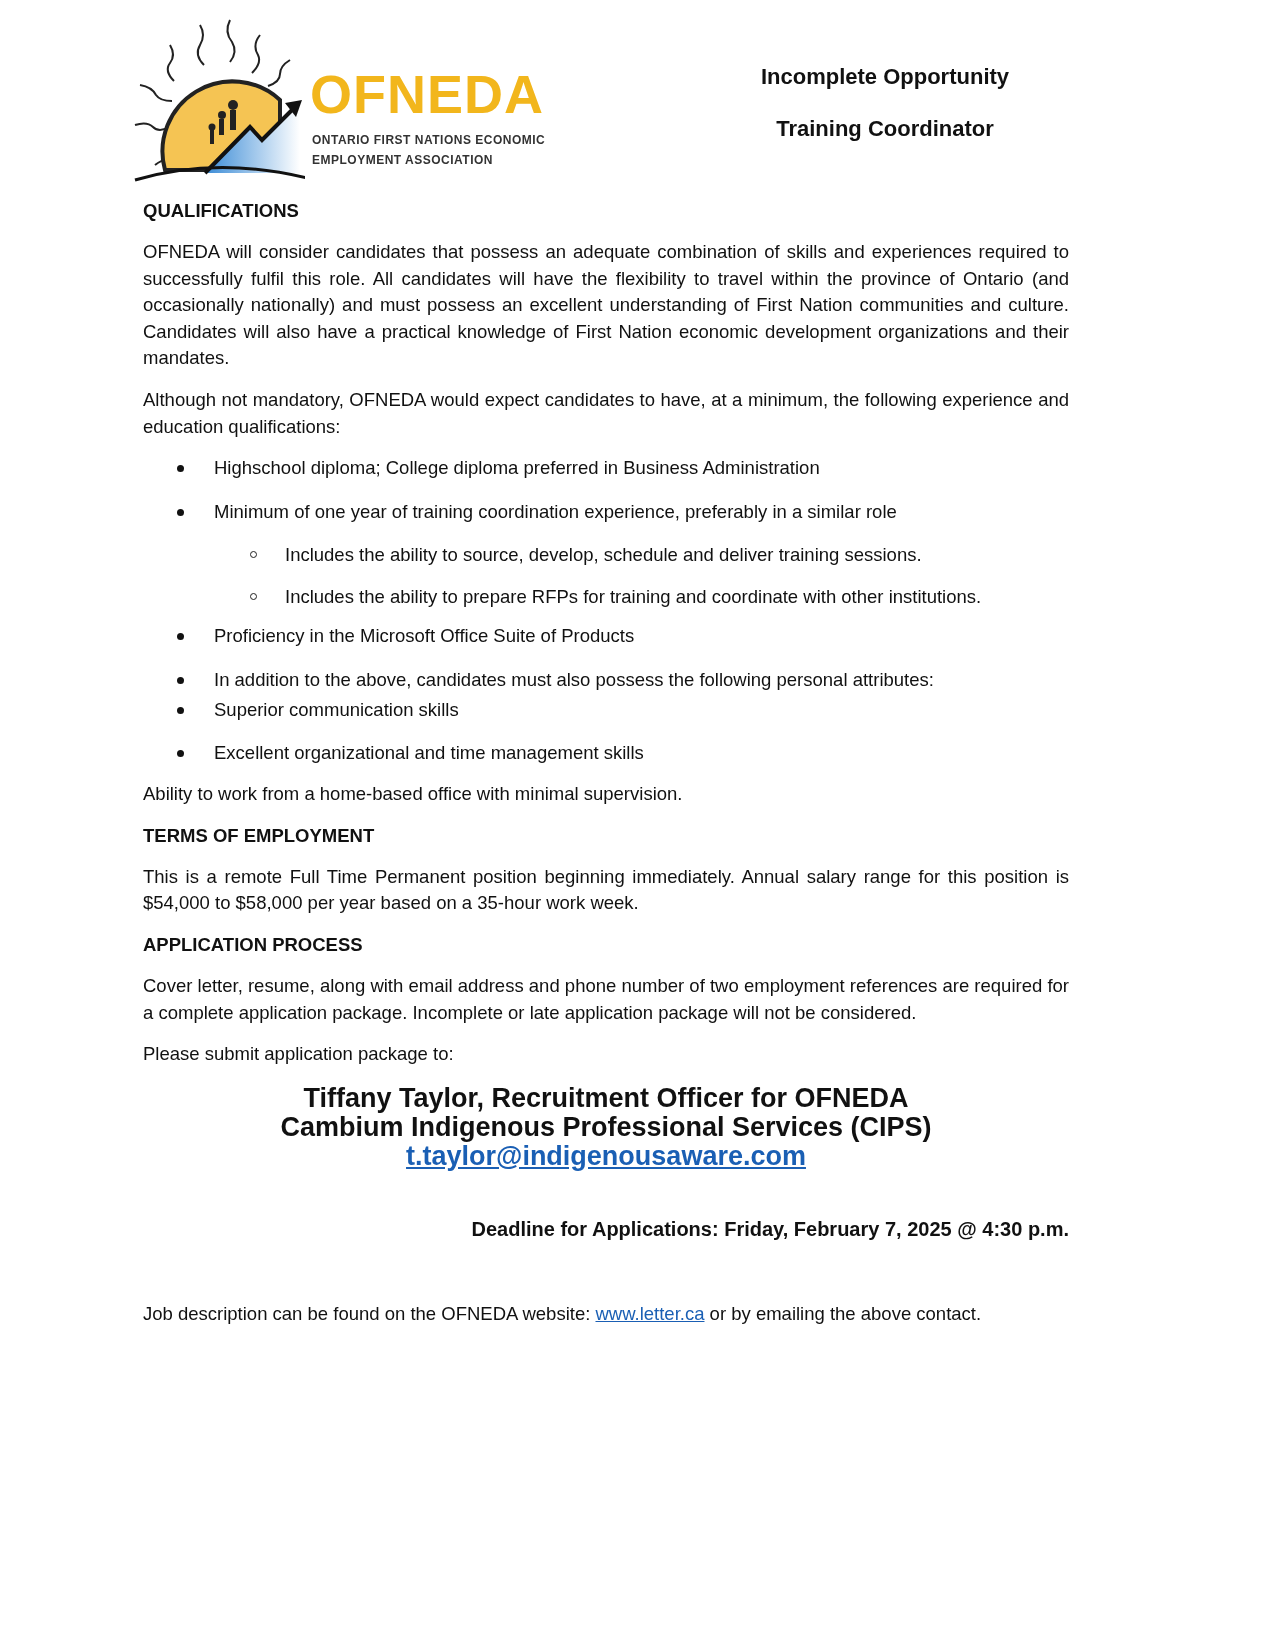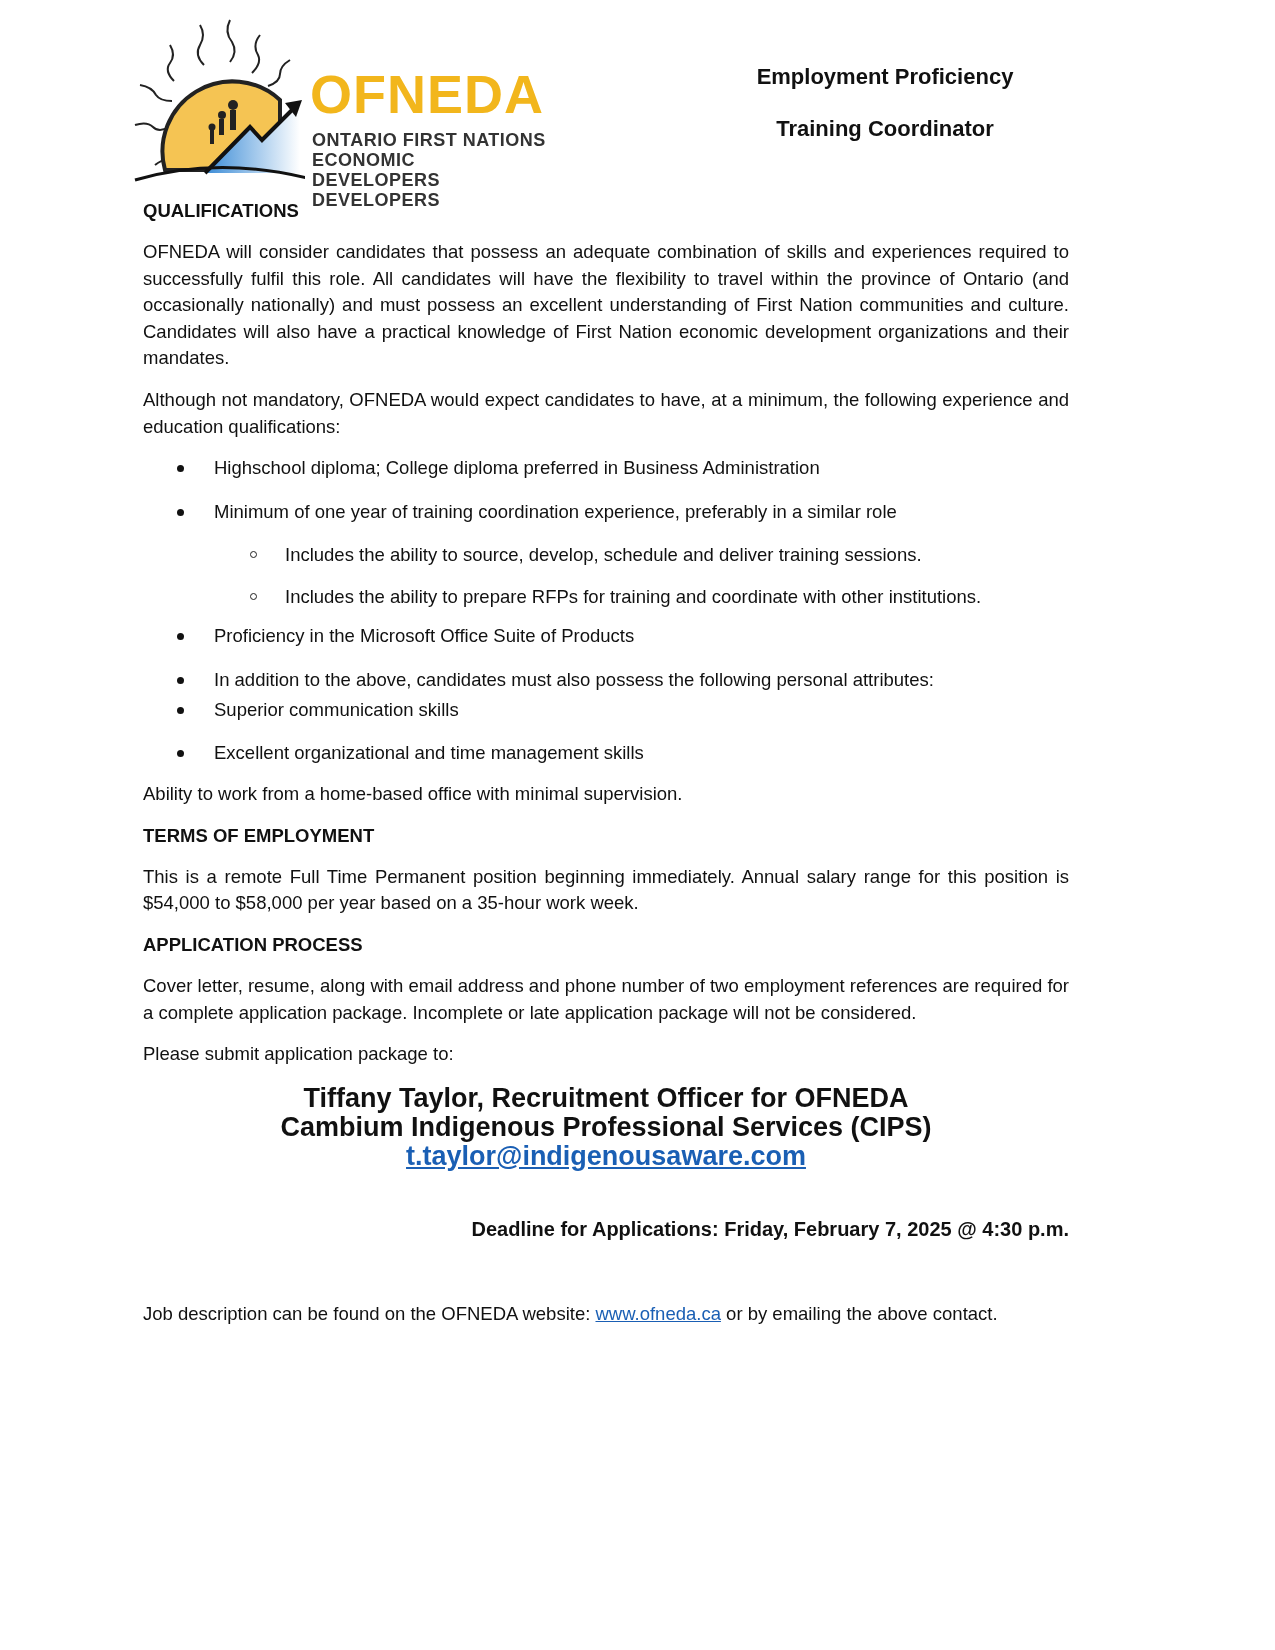--- a/index.html
+++ b/index.html
@@ -7,21 +7,21 @@
     width: 1275px; height: 1650px; position: relative; overflow: hidden;
     font-family: "Liberation Sans", "DejaVu Sans", sans-serif;
     color: #111111;
   }
   .page { position: absolute; left: 0; top: 0; width: 1228px; height: 1650px; background: #fff; }
 
   
   .logo { position: absolute; left: 130px; top: 15px; width: 430px; height: 170px; }
   .logo svg { position: absolute; left: 0; top: 0; }
   .logo-wordmark { position: absolute; left: 180px; top: 48px; font-size: 54px; font-weight: bold; color: #f2b61c; letter-spacing: 1px; }
-  .logo-sub { position: absolute; left: 182px; top: 115px; font-size: 18px; font-weight: bold; color: #333; line-height: 20px; letter-spacing: 0.5px; }
+  .logo-sub { position: absolute; left: 182px; top: 115px; font-size: 12px; font-weight: bold; color: #333; line-height: 20px; letter-spacing: 0.5px; }
 
   
   .title-block { position: absolute; left: 700px; top: 64px; width: 370px; text-align: center; }
   .title-line { font-weight: bold; font-size: 22px; line-height: 26px; }
   .title-line.second { margin-top: 26px; }
 
   
   .content { position: absolute; left: 143px; top: 198px; width: 926px; font-size: 18.5px; line-height: 26.6px; }
   .h { font-weight: bold; font-size: 18.5px; margin: 0; line-height: 26px; }
   .p { margin: 0; text-align: justify; }
@@ -77,26 +77,26 @@
           <rect x="89" y="104" width="5" height="16"></rect>
         <circle cx="82" cy="112" r="3.5"></circle>
           <rect x="80" y="115" width="4" height="14"></rect>
       </g>
 
       <path d="M5 165 Q90 140 185 165" stroke="#111" stroke-width="3" fill="none"></path>
     </svg>
     <div class="logo-wordmark">OFNEDA</div>
     <div class="logo-sub">
       <div>ONTARIO FIRST NATIONS ECONOMIC</div>
-      <div>DEVELOPERS DEVELOPERS</div>
+      <div>EMPLOYMENT ASSOCIATION</div>
     </div>
   </div>
 
   <div class="title-block">
-    <div class="title-line">Employment Proficiency</div>
+    <div class="title-line">Incomplete Opportunity</div>
     <div class="title-line second">Training Coordinator</div>
   </div>
 
   <div class="content">
     <div class="h">QUALIFICATIONS</div>
     <div class="gap-s"></div>
     <p class="p">OFNEDA will consider candidates that possess an adequate combination of skills and experiences required to successfully fulfil this role. All candidates will have the flexibility to travel within the province of Ontario (and occasionally nationally) and must possess an excellent understanding of First Nation communities and culture. Candidates will also have a practical knowledge of First Nation economic development organizations and their mandates.</p>
     <div class="gap-s"></div>
     <p class="p">Although not mandatory, OFNEDA would expect candidates to have, at a minimum, the following experience and education qualifications:</p>
     <div class="gap-s"></div>
@@ -133,16 +133,16 @@
 
     <div class="center-block">
       <div>Tiffany Taylor, Recruitment Officer for OFNEDA</div>
       <div>Cambium Indigenous Professional Services (CIPS)</div>
       <div><a class="email">t.taylor@indigenousaware.com</a></div>
     </div>
     <div style="height:44px"></div>
     <div class="deadline">Deadline for Applications: Friday, February 7, 2025 @ 4:30 p.m.</div>
     <div style="height:58px"></div>
     <p class="p" style="text-align:left">
-      <span>Job description can be found on the OFNEDA website: </span><a class="link">www.ofneda.ca</a><span> or by emailing the above contact.</span>
+      <span>Job description can be found on the OFNEDA website: </span><a class="link">www.letter.ca</a><span> or by emailing the above contact.</span>
     </p>
   </div>
 </div>
 
 </body></html>

